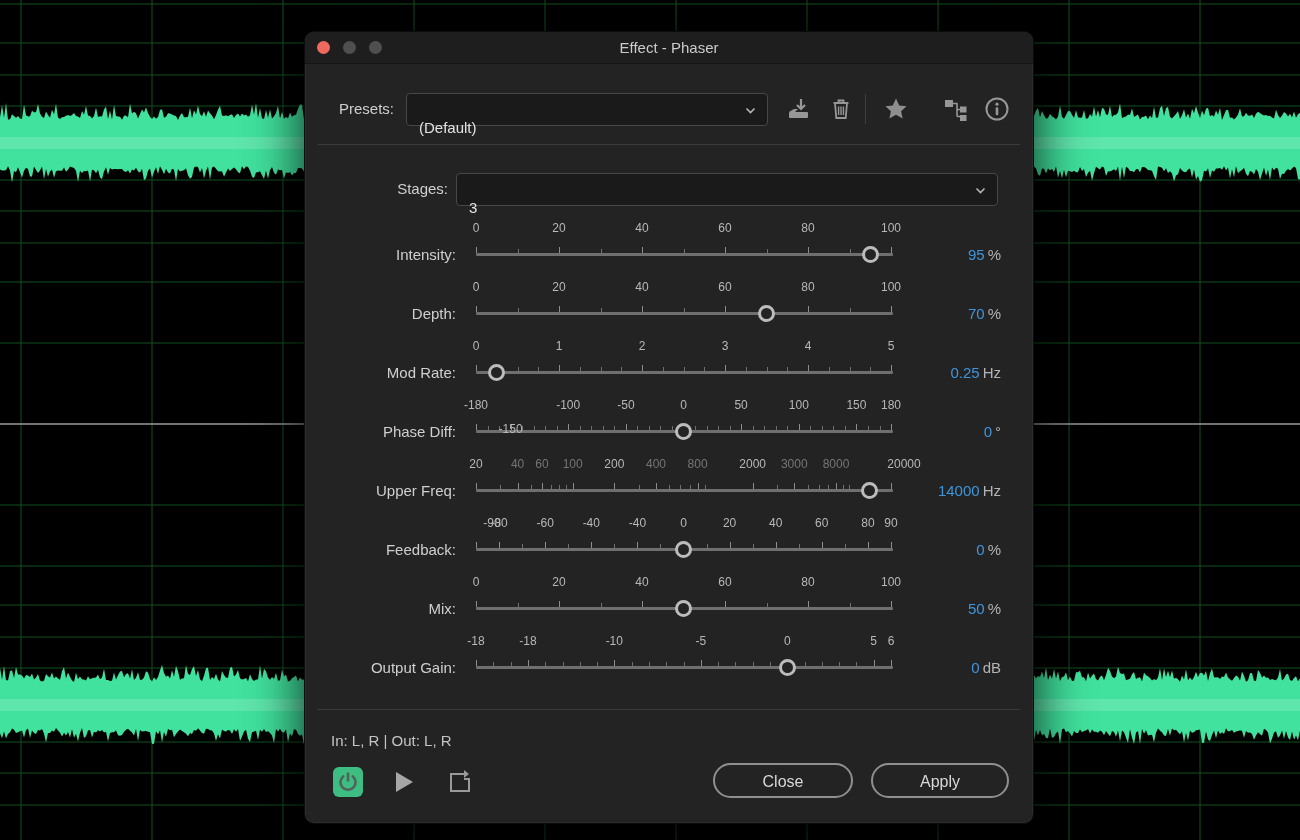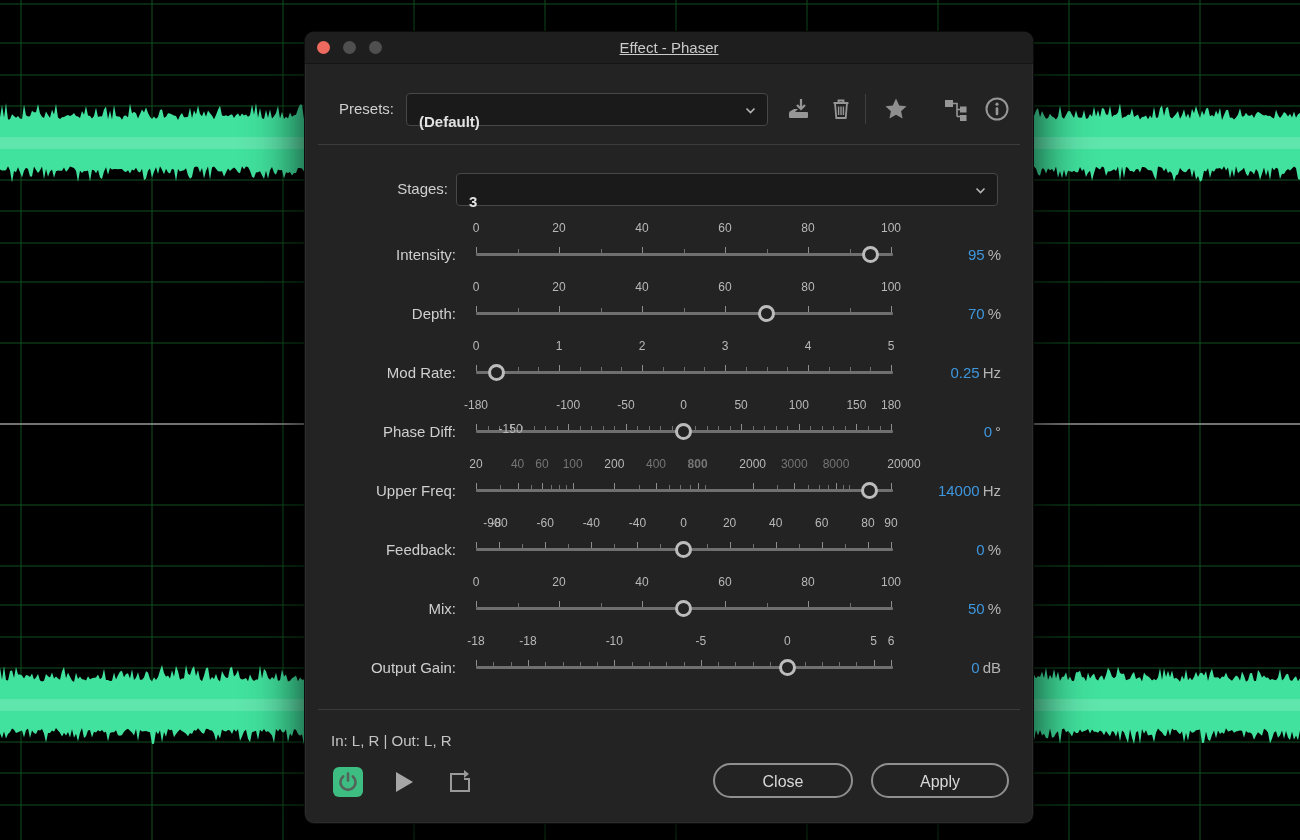--- a/index.html
+++ b/index.html
@@ -16,36 +16,36 @@
     background:#232323;border:1px solid #0c0c0c;border-radius:10px;
     box-shadow:0 14px 55px rgba(0,0,0,.85), 0 0 0 1px rgba(70,70,70,.25) inset;
   }
   .titlebar{
     position:absolute;left:0;top:0;right:0;height:31px;
     background:#1e1e1e;border-bottom:1px solid #141414;
     border-radius:10px 10px 0 0;
   }
   .title{
     position:absolute;left:0;right:0;top:0;height:31px;line-height:31px;
-    text-align:center;color:#cbcbcb;font-size:15px;text-decoration:underline;
+    text-align:center;color:#cbcbcb;font-size:15px;
   }
   .tl{position:absolute;top:9px;width:13px;height:13px;border-radius:50%;}
   .tl.red{left:12px;background:#ee6a5f;}
   .tl.g1{left:38px;background:#4f4f4f;}
   .tl.g2{left:64px;background:#4f4f4f;}
 
   .lbl{color:#cfcfcf;font-size:15px;}
 
   
   .presets-label{position:absolute;left:16px;top:68px;width:91px;text-align:center;}
   .select{
     position:absolute;background:#1a1a1a;border:1px solid #474747;border-radius:4px;
     color:#e2e2e2;font-size:15px;
   }
-  .select .val{position:absolute;left:12px;top:12px;line-height:31px;font-weight:bold;}
+  .select .val{position:absolute;left:12px;top:18px;line-height:31px;}
   .select .chev{position:absolute;right:10px;top:9px;}
   .presets-select{left:101px;top:61px;width:360px;height:31px;}
   .stages-label{position:absolute;left:0;top:148px;width:143px;text-align:right;}
   .stages-select{left:151px;top:141px;width:540px;height:31px;}
 
   .iconbtn{position:absolute;top:63px;width:28px;height:28px;cursor:pointer;color:#979797;}
   .iconbtn svg{display:block;}
   .vdivider{position:absolute;left:560px;top:62px;width:1px;height:30px;background:#3e3e3e;}
   .hdivider{position:absolute;left:13px;right:13px;height:1px;background:#3b3b3b;}
 
@@ -358,21 +358,21 @@
           <span class="tick-label dim" style="left: 41.6px;">40</span>
           <div class="tick major" style="left: 66px;"></div>
           <span class="tick-label dim" style="left: 66px;">60</span>
           <div class="tick major" style="left: 96.7px;"></div>
           <span class="tick-label dim" style="left: 96.7px;">100</span>
           <div class="tick major" style="left: 138.3px;"></div>
           <span class="tick-label" style="left: 138.3px;">200</span>
           <div class="tick major" style="left: 180px;"></div>
           <span class="tick-label dim" style="left: 180px;">400</span>
           <div class="tick major" style="left: 221.6px;"></div>
-          <span class="tick-label dim" style="left: 221.6px; font-weight: bold;">800</span>
+          <span class="tick-label dim" style="left: 221.6px;">800</span>
           <div class="tick major" style="left: 276.7px;"></div>
           <span class="tick-label" style="left: 276.7px;">2000</span>
           <div class="tick major" style="left: 318.3px;"></div>
           <span class="tick-label dim" style="left: 318.3px;">3000</span>
           <div class="tick major" style="left: 360px;"></div>
           <span class="tick-label dim" style="left: 360px;">8000</span>
           <div class="tick major" style="left: 415px;"></div>
           <span class="tick-label" style="left: 428px;">20000</span>
           <div class="handle" style="left: 385.1px;"></div>
         </div>

